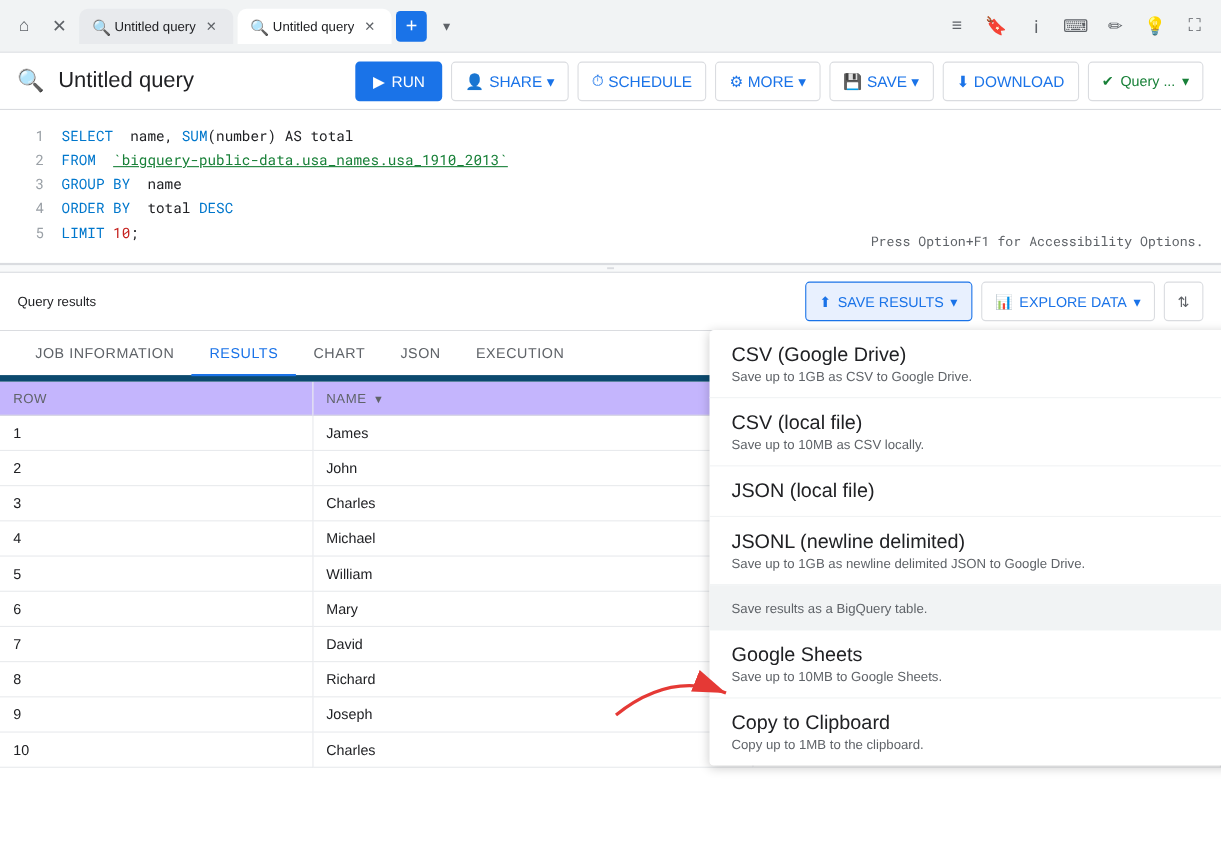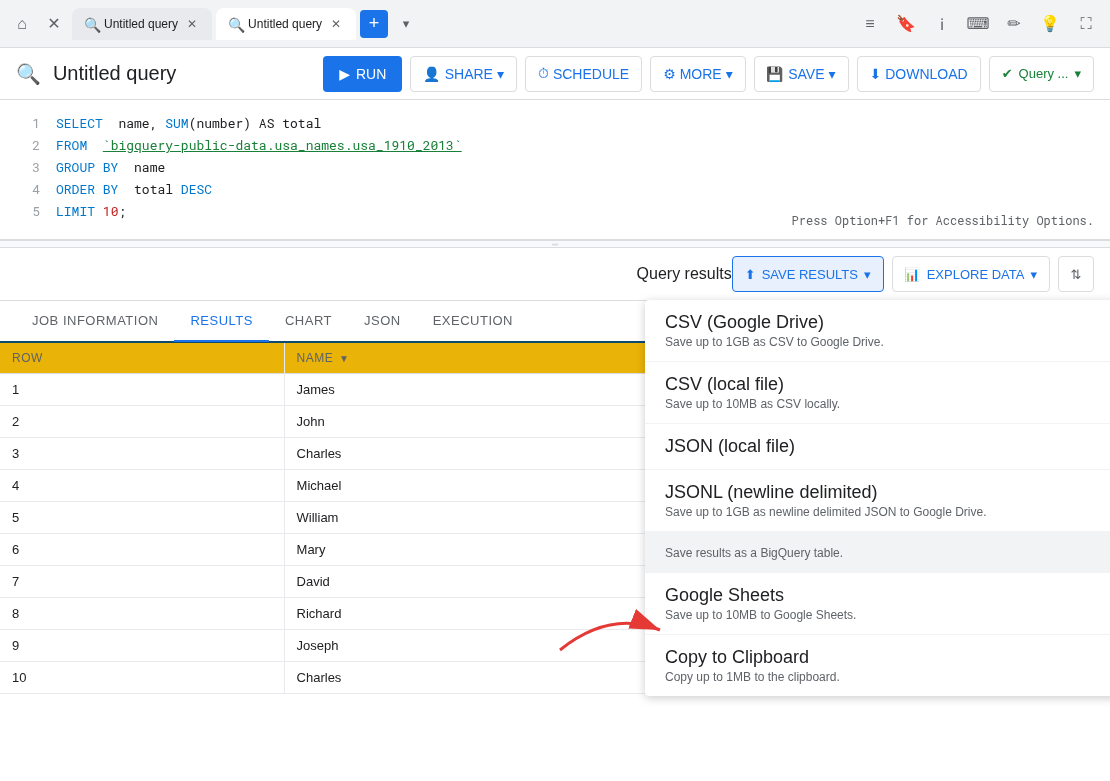--- a/index.html
+++ b/index.html
@@ -80,57 +80,57 @@
     .editor-resize-handle {
       height: 8px; background: #f8f9fa; border-top: 1px solid #dadce0; border-bottom: 1px solid #dadce0;
       cursor: row-resize; display: flex; align-items: center; justify-content: center;
     }
     .editor-resize-handle::after { content: '━'; color: #dadce0; font-size: 10px; }
     .accessibility-hint { position: absolute; right: 16px; bottom: 8px; font-size: 12px; color: #5f6368; }
     .results-header {
       display: flex; align-items: center; padding: 8px 16px; background: #fff;
       border-bottom: 1px solid #dadce0;
     }
-    .results-title { font-size: 16px; font-weight: 500; color: #202124; flex: 1; text-align: right; }
+    .results-title { font-size: 12px; font-weight: 500; color: #202124; flex: 1; }
     .results-actions { display: flex; align-items: center; gap: 8px; }
     .btn-save-results {
       display: flex; align-items: center; gap: 6px; background: #fff; color: #1a73e8;
       border: 1px solid #dadce0; border-radius: 4px; padding: 7px 12px; font-size: 13px; font-weight: 500;
       cursor: pointer; height: 36px;
     }
     .btn-save-results.active { background: #e8f0fe; border-color: #1a73e8; }
     .btn-explore {
       display: flex; align-items: center; gap: 6px; background: #fff; color: #1a73e8;
       border: 1px solid #dadce0; border-radius: 4px; padding: 7px 12px; font-size: 13px; font-weight: 500;
       cursor: pointer; height: 36px;
     }
     .expand-btn {
       width: 36px; height: 36px; display: flex; align-items: center; justify-content: center;
       border: 1px solid #dadce0; border-radius: 4px; cursor: pointer; color: #5f6368;
     }
 
     
     .results-tabs {
-      display: flex; align-items: flex-start; border-bottom: 2px solid #0c4a6e;
+      display: flex; align-items: flex-start; border-bottom: 6px solid #0c4a6e;
       background: #fff; padding: 0 16px;
     }
     .results-tab {
       padding: 12px 16px; font-size: 13px; font-weight: 500; color: #5f6368;
       cursor: pointer; border-bottom: 2px solid transparent; margin-bottom: -1px;
       letter-spacing: 0.5px; text-transform: uppercase;
     }
     .results-tab.active { color: #1a73e8; border-bottom-color: #1a73e8; }
 
     
     .table-container { overflow: auto; flex: 1; }
     table { width: 100%; border-collapse: collapse; }
     thead tr { border-bottom: 1px solid #dadce0; }
     th {
       text-align: left; padding: 8px 12px; font-size: 12px; font-weight: 500;
-      color: #5f6368; background: #eab308; text-transform: uppercase; letter-spacing: 0.5px;
+      color: #5f6368; background: #c4b5fd; text-transform: uppercase; letter-spacing: 0.5px;
       border-right: 1px solid #e8eaed; white-space: nowrap;
     }
     td {
       padding: 8px 12px; font-size: 13px; color: #202124;
       border-bottom: 1px solid #e8eaed; border-right: 1px solid #e8eaed;
     }
     td.num-cell { text-align: right; }
     .sort-icon { font-size: 10px; margin-left: 2px; color: #5f6368; }
     .dropdown-menu {
       position: absolute; background: #fff; border-radius: 4px;

